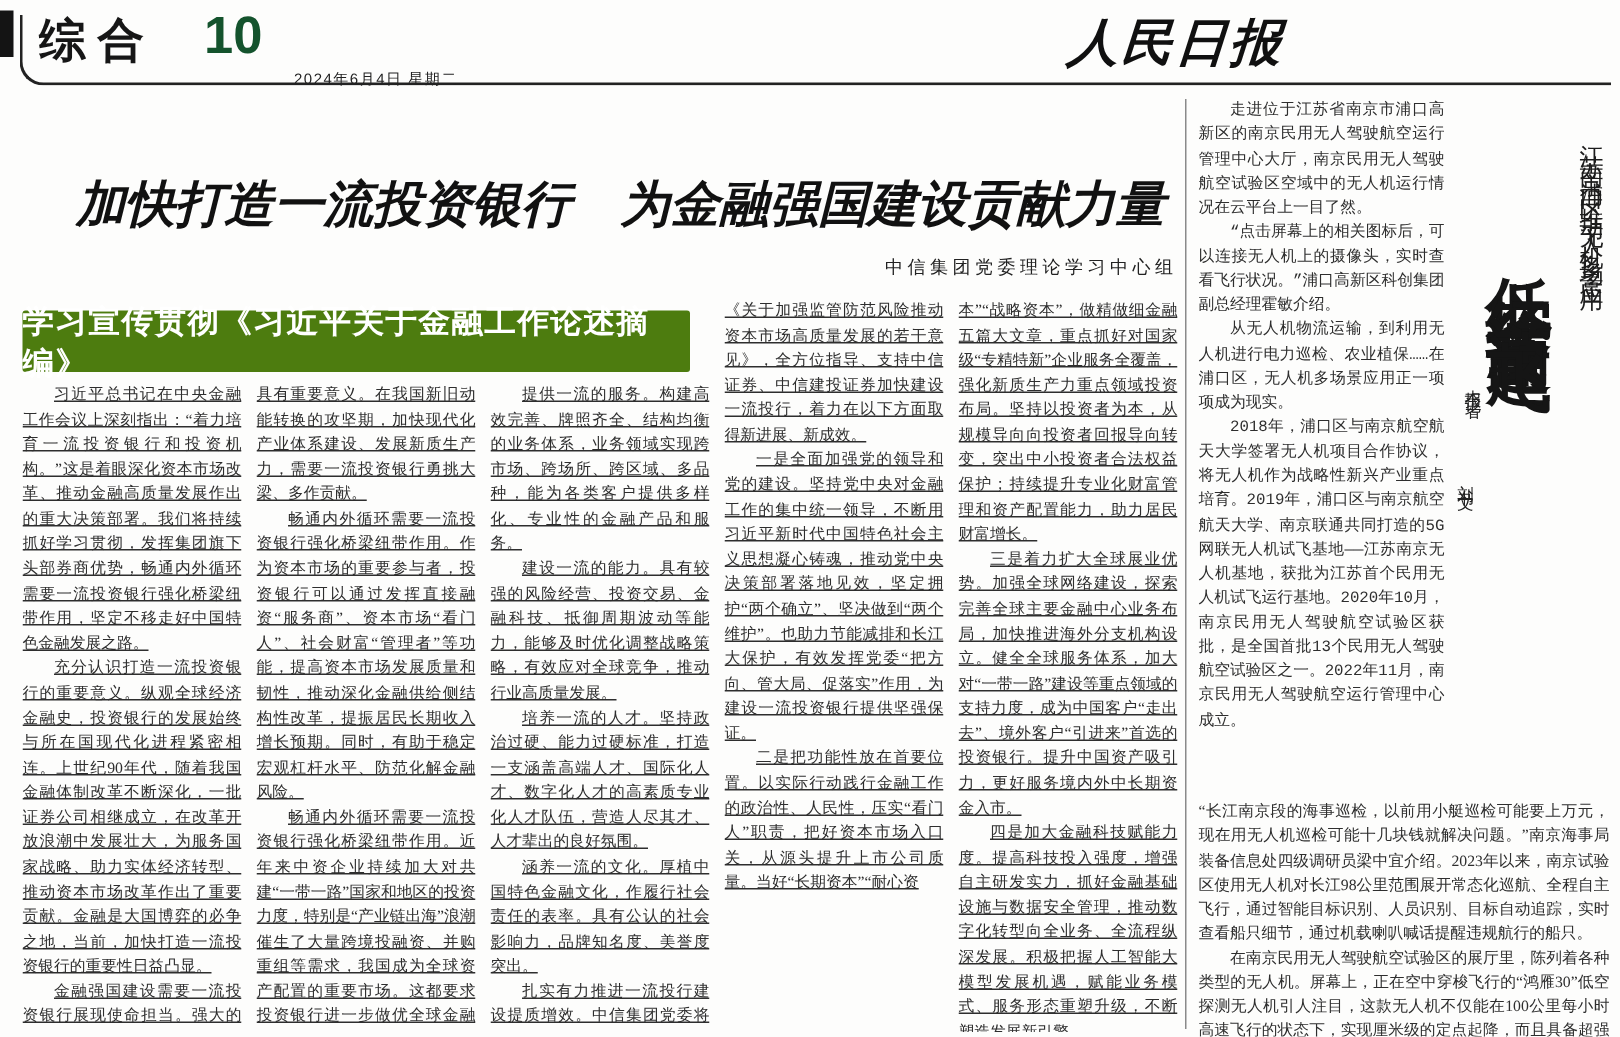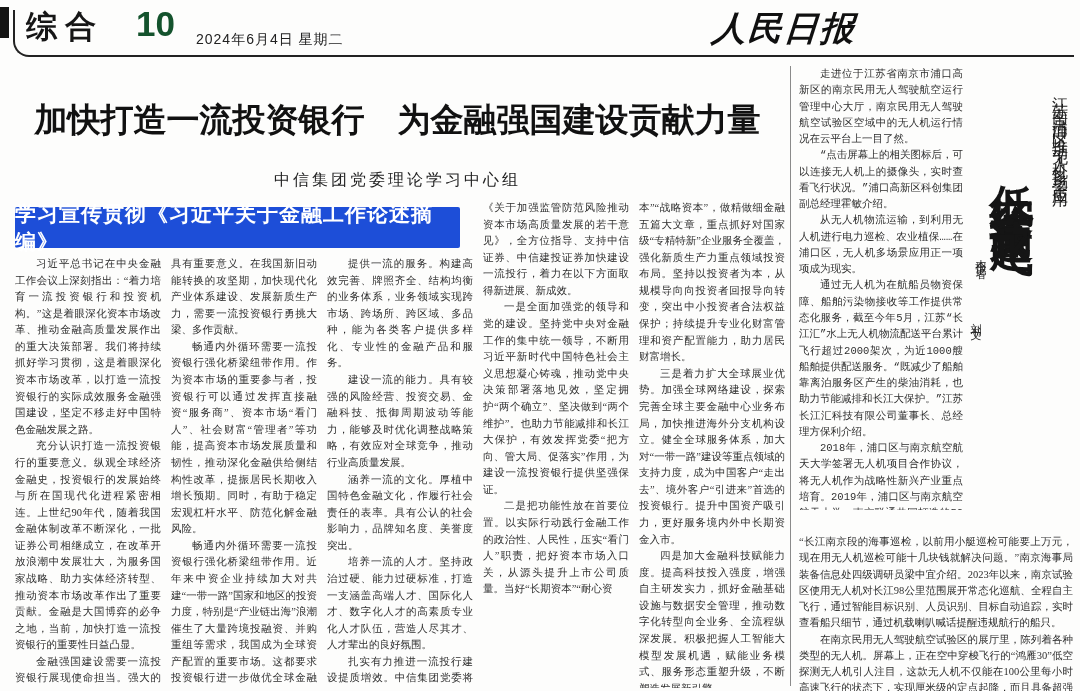--- a/index.html
+++ b/index.html
@@ -11,39 +11,39 @@
   .sans{font-family:"Liberation Sans","DejaVu Sans",sans-serif;}
 
   
   .header{position:absolute;left:0;top:0;width:868px;height:58px;}
   .corner-bar{position:absolute;left:0;top:7px;width:9px;height:31px;background:#141414;}
   .header-frame{position:absolute;left:13px;top:10px;width:1059px;height:45px;
     border-left:2px solid #222;border-bottom:2px solid #222;border-bottom-left-radius:16px;}
   .section-name{position:absolute;left:26px;top:6px;font-size:31px;font-weight:bold;
     letter-spacing:8px;color:#161616;}
   .page-number{position:absolute;left:136px;top:4px;font-size:35px;font-weight:bold;color:#14532d;}
-  .page-date{position:absolute;left:196px;top:31px;font-size:14px;letter-spacing:1px;color:#222;}
+  .page-date{position:absolute;left:196px;top:46px;font-size:10px;letter-spacing:1px;color:#222;}
   .masthead{position:absolute;right:12px;top:6px;font-size:34px;font-weight:bold;
     font-style:italic;letter-spacing:2px;color:#101010;transform:skewX(-4deg);}
 
   
   .main-article{position:absolute;left:10px;top:60px;width:775px;height:629px;}
-  .headline{position:absolute;left:0;top:38px;width:100%;margin:0;text-align:center;
-    font-size:33px;font-weight:900;letter-spacing:0px;color:#111;white-space:nowrap;}
-  .byline{position:absolute;left:0;top:110px;width:100%;text-align:center;
-    font-size:16px;letter-spacing:3px;color:#222;}
+  .headline{position:absolute;left:0;top:38px;width:100%;margin:16px;text-align:center;
+    font-size:33px;font-weight:900;letter-spacing:0px;color:#111;white-space:nowrap;font-style:italic;}
+  .byline{position:absolute;left:0;top:110px;width:100%;text-align:right;
+    font-size:12px;letter-spacing:3px;color:#222;}
   .banner{position:absolute;left:5px;top:147px;width:445px;height:41px;
     display:flex;align-items:center;justify-content:center;
     color:#fff;font-weight:bold;font-size:21px;letter-spacing:1px;border-radius:2px;}
   .columns{position:absolute;left:5px;top:140px;width:770px;height:488px;
     display:flex;gap:10px;}
   .col{flex:1;height:100%;overflow:hidden;font-size:10.5px;line-height:1.58;
     text-align:justify;color:#2e2e2e;}
   .col.offset{padding-top:56px;box-sizing:border-box;}
-  .col p{margin:0;text-indent:2em;}
+  .col p{margin:0;text-indent:2em;text-decoration:underline;}
   .col p.cont{text-indent:0;}
 
   
   .divider{position:absolute;left:790px;top:66px;width:1px;height:620px;background:#8a8a8a;}
 
   
   .side-article{position:absolute;left:797px;top:62px;width:278px;height:629px;}
   .side-body{position:absolute;left:2px;top:4px;width:164px;height:444px;overflow:hidden;
     font-size:10.5px;line-height:1.55;text-align:justify;color:#2e2e2e;}
   .side-body p{margin:0;text-indent:2em;font-family:Liberation Mono, monospace;}
@@ -73,62 +73,61 @@
   <div class="page-date sans">2024年6月4日  星期二</div>
   <div class="masthead">人民日报</div>
 </div>
 
 <div class="main-article">
   <h1 class="headline sans">加快打造一流投资银行　为金融强国建设贡献力量</h1>
   <div class="byline">中信集团党委理论学习中心组</div>
 
   <div class="columns">
     <div class="col offset">
-      <p>习近平总书记在中央金融工作会议上深刻指出：“着力培育一流投资银行和投资机构。”这是着眼深化资本市场改革、推动金融高质量发展作出的重大决策部署。我们将持续抓好学习贯彻，这是着眼深化资本市场改革，以打造一流投资银行的实际成效服务金融强国建设，坚定不移走好中国特色金融发展之路。</p>
+      <p>习近平总书记在中央金融工作会议上深刻指出：“着力培育一流投资银行和投资机构。”这是着眼深化资本市场改革、推动金融高质量发展作出的重大决策部署。我们将持续抓好学习贯彻，发挥集团旗下头部券商优势，畅通内外循环需要一流投资银行强化桥梁纽带作用，坚定不移走好中国特色金融发展之路。</p>
       <p>充分认识打造一流投资银行的重要意义。纵观全球经济金融史，投资银行的发展始终与所在国现代化进程紧密相连。上世纪90年代，随着我国金融体制改革不断深化，一批证券公司相继成立，在改革开放浪潮中发展壮大，为服务国家战略、助力实体经济转型、推动资本市场改革作出了重要贡献。金融是大国博弈的必争之地，当前，加快打造一流投资银行的重要性日益凸显。</p>
       <p>金融强国建设需要一流投资银行展现使命担当。强大的金融机构是金融强国的核心要素，具体到证券行业就是要打造一流投资银行。我国目前已发展成为全球第二大资本市场，但证券公司整体资产规模、风控能力、国际化程度等与我国经济体量、市场规模还不相匹配，前十大上市券商收入、净利润的总和与全球前三大投行相比差距较大，仍需加快做优做强，全面提高核心竞争力。</p>
 
     </div>
     <div class="col offset">
       <p class="cont">具有重要意义。在我国新旧动能转换的攻坚期，加快现代化产业体系建设、发展新质生产力，需要一流投资银行勇挑大梁、多作贡献。</p>
       <p>畅通内外循环需要一流投资银行强化桥梁纽带作用。作为资本市场的重要参与者，投资银行可以通过发挥直接融资“服务商”、资本市场“看门人”、社会财富“管理者”等功能，提高资本市场发展质量和韧性，推动深化金融供给侧结构性改革，提振居民长期收入增长预期。同时，有助于稳定宏观杠杆水平、防范化解金融风险。</p>
       <p>畅通内外循环需要一流投资银行强化桥梁纽带作用。近年来中资企业持续加大对共建“一带一路”国家和地区的投资力度，特别是“产业链出海”浪潮催生了大量跨境投融资、并购重组等需求，我国成为全球资产配置的重要市场。这都要求投资银行进一步做优全球金融服务，更好支持“引进来”和“走出去”；充分发挥桥梁纽带作用，向世界展现中国机遇，吸引更多长线资金投资中国。</p>
 
     </div>
     <div class="col offset">
       <p>提供一流的服务。构建高效完善、牌照齐全、结构均衡的业务体系，业务领域实现跨市场、跨场所、跨区域、多品种，能为各类客户提供多样化、专业性的金融产品和服务。</p>
       <p>建设一流的能力。具有较强的风险经营、投资交易、金融科技、抵御周期波动等能力，能够及时优化调整战略策略，有效应对全球竞争，推动行业高质量发展。</p>
+      <p>培养一流的人才。坚持政治过硬、能力过硬标准，打造一支涵盖高端人才、国际化人才、数字化人才的高素质专业化人才队伍，营造人尽其才、人才辈出的良好氛围。</p>
       <p>涵养一流的文化。厚植中国特色金融文化，作履行社会责任的表率。具有公认的社会影响力，品牌知名度、美誉度突出。</p>
-      <p>培养一流的人才。坚持政治过硬、能力过硬标准，打造一支涵盖高端人才、国际化人才、数字化人才的高素质专业化人才队伍，营造人尽其才、人才辈出的良好氛围。</p>
       <p>扎实有力推进一流投行建设提质增效。中信集团党委将坚持以习近平新时代中国特色社会主义思想为指导，深入学习贯彻中央金融工作会议精神，深入落实国务院印发的</p>
     </div>
     <div class="col">
       <p class="cont">《关于加强监管防范风险推动资本市场高质量发展的若干意见》，全方位指导、支持中信证券、中信建投证券加快建设一流投行，着力在以下方面取得新进展、新成效。</p>
       <p>一是全面加强党的领导和党的建设。坚持党中央对金融工作的集中统一领导，不断用习近平新时代中国特色社会主义思想凝心铸魂，推动党中央决策部署落地见效，坚定拥护“两个确立”、坚决做到“两个维护”。也助力节能减排和长江大保护，有效发挥党委“把方向、管大局、促落实”作用，为建设一流投资银行提供坚强保证。</p>
       <p>二是把功能性放在首要位置。以实际行动践行金融工作的政治性、人民性，压实“看门人”职责，把好资本市场入口关，从源头提升上市公司质量。当好“长期资本”“耐心资</p>
     </div>
     <div class="col">
       <p class="cont">本”“战略资本”，做精做细金融五篇大文章，重点抓好对国家级“专精特新”企业服务全覆盖，强化新质生产力重点领域投资布局。坚持以投资者为本，从规模导向向投资者回报导向转变，突出中小投资者合法权益保护；持续提升专业化财富管理和资产配置能力，助力居民财富增长。</p>
       <p>三是着力扩大全球展业优势。加强全球网络建设，探索完善全球主要金融中心业务布局，加快推进海外分支机构设立。健全全球服务体系，加大对“一带一路”建设等重点领域的支持力度，成为中国客户“走出去”、境外客户“引进来”首选的投资银行。提升中国资产吸引力，更好服务境内外中长期资金入市。</p>
       <p>四是加大金融科技赋能力度。提高科技投入强度，增强自主研发实力，抓好金融基础设施与数据安全管理，推动数字化转型向全业务、全流程纵深发展。积极把握人工智能大模型发展机遇，赋能业务模式、服务形态重塑升级，不断塑造发展新引擎。</p>
 
     </div>
   </div>
 
-  <div class="banner sans" style="background: #1d4ed8;">学习宣传贯彻《习近平关于金融工作论述摘编》</div>
+  <div class="banner sans" style="background: #4d7c0f;">学习宣传贯彻《习近平关于金融工作论述摘编》</div>
 </div>
 
 <div class="divider"></div>
 
 <div class="side-article">
   <div class="side-body">
     <p>走进位于江苏省南京市浦口高新区的南京民用无人驾驶航空运行管理中心大厅，南京民用无人驾驶航空试验区空域中的无人机运行情况在云平台上一目了然。</p>
     <p>“点击屏幕上的相关图标后，可以连接无人机上的摄像头，实时查看飞行状况。”浦口高新区科创集团副总经理霍敏介绍。</p>
     <p>从无人机物流运输，到利用无人机进行电力巡检、农业植保……在浦口区，无人机多场景应用正一项项成为现实。</p>
-    <p>通过无人机为在航船员物资保障、船舶污染物接收等工作提供常态化服务，截至今年5月，江苏“长江汇”水上无人机物流配送平台累计飞行超过2000架次，为近1000艘船舶提供配送服务。“既减少了船舶靠离泊服务区产生的柴油消耗，也助力节能减排和长江大保护。”江苏长江汇科技有限公司董事长、总经理方保利介绍。</p>
     <p>2018年，浦口区与南京航空航天大学签署无人机项目合作协议，将无人机作为战略性新兴产业重点培育。2019年，浦口区与南京航空航天大学、南京联通共同打造的5G网联无人机试飞基地——江苏南京无人机基地，获批为江苏首个民用无人机试飞运行基地。2020年10月，南京民用无人驾驶航空试验区获批，是全国首批13个民用无人驾驶航空试验区之一。2022年11月，南京民用无人驾驶航空运行管理中心成立。</p>
   </div>
 
   <div class="side-byline-role">本报记者</div>
   <div class="side-byline-name">刘书文</div>
 
   <h2 class="side-title sans">低空经济高速起飞</h2>
   <div class="side-kicker sans">江苏南京浦口区推动无人机多场景应用</div>
 
   <div class="side-bottom">

